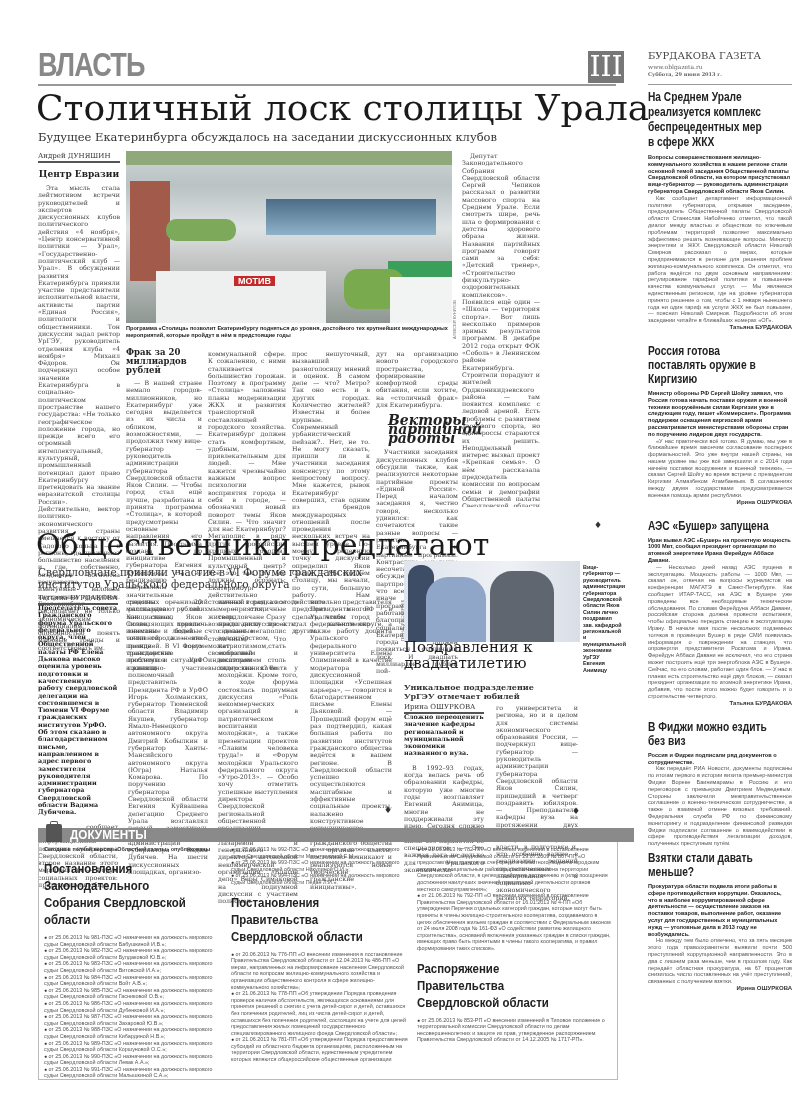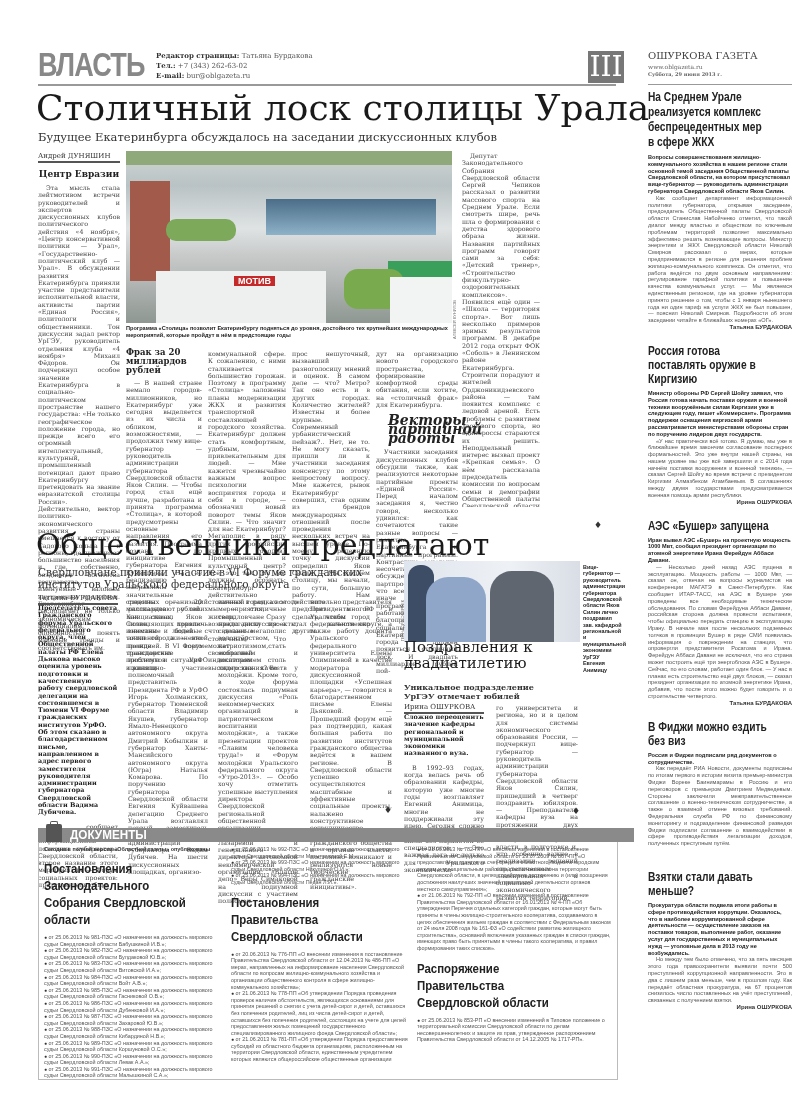--- a/index.html
+++ b/index.html
@@ -21,29 +21,24 @@
 .doc-head{font-family:"Liberation Sans",sans-serif;font-weight:bold;font-size:13px;line-height:17px;color:#222;transform:scaleX(.88);transform-origin:left;margin:8px 0 6px}
 .rule{background:#aaa;height:1px}
 .end-mark{font-size:9px;text-align:right;color:#333}
 .photo{overflow:hidden}
 </style>
 </head>
 <body>
 
 <div class="abs" style="left:38px;top:48px;width:578px;height:36px;">
   <div class="abs sans" style="left:0;top:0;font-size:33px;font-weight:bold;color:#888;letter-spacing:-1px;transform:scaleX(.82);transform-origin:left;line-height:34px;">ВЛАСТЬ</div>
-  <div class="abs serif" style="left:118px;top:3px;font-size:7px;line-height:9.2px;color:#333;">
-    <div><b>Редактор страницы:</b> <span style="color:#555">Татьяна Бурдакова</span></div>
-    <div><b>Тел.:</b> <span style="color:#555">+7 (343) 262-63-02</span></div>
-    <div><b>E-mail:</b> <span style="color:#555">bur@oblgazeta.ru</span></div>
-  </div>
 </div>
 <div class="abs serif" style="left:588px;top:51px;width:36px;height:32px;background:#777;color:#fff;font-size:28px;line-height:32px;text-align:center;">III</div>
 <div class="abs serif" style="left:648px;top:50px;width:140px;">
-  <div style="font-size:10px;color:#444;">ОШУРКОВА ГАЗЕТА</div>
+  <div style="font-size:10px;color:#444;">БУРДАКОВА ГАЗЕТА</div>
   <div style="font-size:6px;color:#666;margin-top:2px;">www.oblgazeta.ru</div>
   <div style="font-size:5px;color:#666;font-weight:bold;margin-top:1px;">Суббота, 29 июня 2013 г.</div>
 </div>
 <div class="abs rule" style="left:38px;top:84px;width:578px;height:2px;background:#999;"></div>
 <div class="abs rule" style="left:648px;top:84px;width:144px;height:1px;background:#999;"></div>
 
 <div class="abs serif" style="left:36px;top:88px;font-size:36px;line-height:40px;color:#1a1a1a;white-space:nowrap;">Столичный лоск столицы Урала</div>
 <div class="abs serif" style="left:38px;top:130px;font-size:11.5px;color:#333;white-space:nowrap;">Будущее Екатеринбурга обсуждалось на заседании дискуссионных клубов</div>
 
 <div class="abs" style="left:38px;top:152px;width:82px;">
@@ -160,21 +155,21 @@
       </div>
     <div class="sig">Татьяна БУРДАКОВА</div>
   </div>
   <div style="margin-top:14px;">
     <div class="side-head" style="font-size:12px;line-height:14px;">В Фиджи можно ездить без виз</div>
     <div class="sans-lead" style="margin-top:4px;">Россия и Фиджи подписали ряд документов о сотрудничестве.</div>
     <div class="sans-body">
         <p>Как передаёт РИА Новости, документы подписаны по итогам первого в истории визита премьер-министра Фиджи Вореке Баинимарамы в Россию и его переговоров с премьером Дмитрием Медведевым. Стороны заключили межправительственное соглашение о военно-техническом сотрудничестве, а также о взаимной отмене визовых требований. Федеральная служба РФ по финансовому мониторингу и подразделение финансовой разведки Фиджи подписали соглашение о взаимодействии в сфере противодействия легализации доходов, полученных преступным путём.</p>
       </div>
   </div>
-  <div style="margin-top:23px;">
+  <div style="margin-top:4px;">
     <div class="side-head" style="font-size:12px;line-height:14px;">Взятки стали давать меньше?</div>
     <div class="sans-lead" style="margin-top:4px;">Прокуратура области подвела итоги работы в сфере противодействия коррупции. Оказалось, что в наиболее коррумпированной сфере деятельности — осуществление заказов на поставки товаров, выполнение работ, оказание услуг для государственных и муниципальных нужд — уголовные дела в 2013 году не возбуждались.</div>
     <div class="sans-body">
         <p>Но между тем было отмечено, что за пять месяцев этого года правоохранители выявили почти 500 преступлений коррупционной направленности. Это в два с лишним раза меньше, чем в прошлом году. Как передаёт областная прокуратура, на 67 процентов снизилось число поставленных на учёт преступлений, связанных с получением взятки.</p>
       </div>
     <div class="sig">Ирина ОШУРКОВА</div>
   </div>
 </div>
 
 <div class="abs" style="left:38px;top:828px;width:580px;height:252px;border:1px solid #bbb;border-top:none;">

